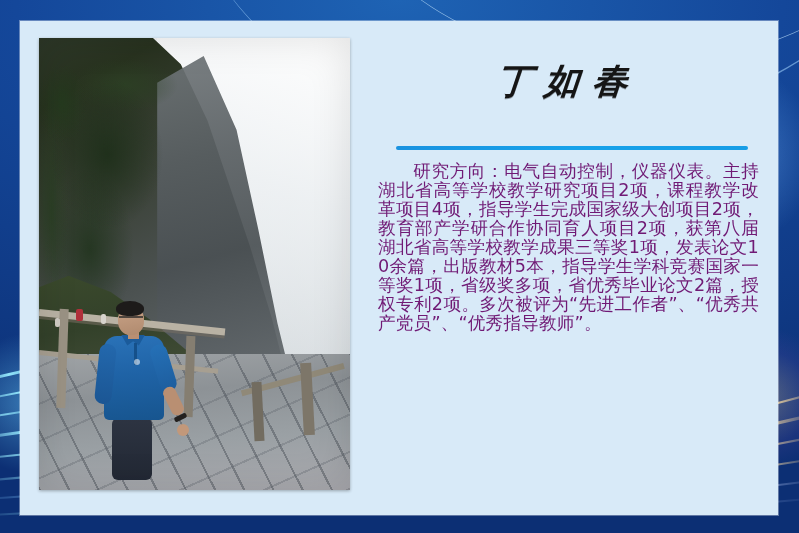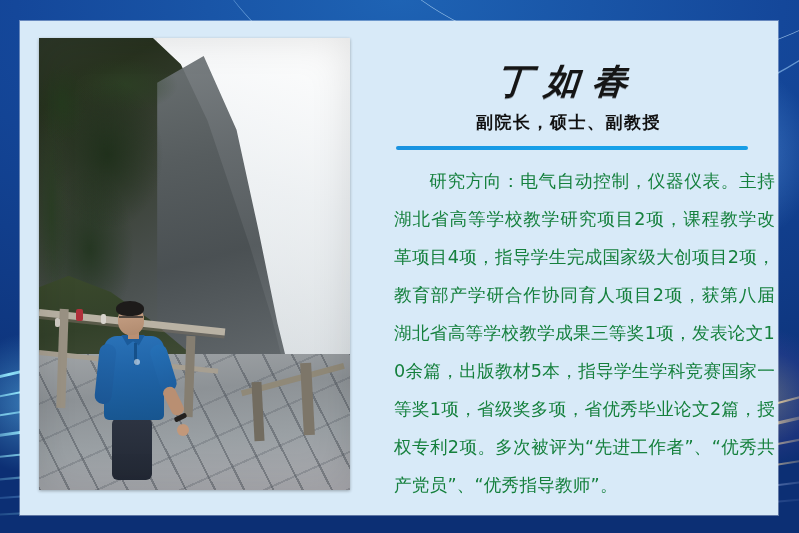--- a/index.html
+++ b/index.html
@@ -179,22 +179,22 @@
   #title{
     position:absolute;left:0;top:73px;width:100%;text-align:center;
     font-size:17px;font-weight:700;color:#111;letter-spacing:1.5px;
   }
   #divider{
     position:absolute;left:18px;top:108px;width:352px;height:4px;
     background:linear-gradient(90deg,#1992e0 0%,#17a2ea 50%,#179de6 100%);
     border-radius:2px;
   }
   #bio{
-    position:absolute;left:16px;top:124px;width:381px;
-    font-size:17.6px;line-height:38px;color:#15803d;
+    position:absolute;left:0;top:124px;width:381px;
+    font-size:17.6px;line-height:19px;color:#701a75;
     text-align:justify;text-align-last:left;
     text-justify:inter-character;
     text-indent:2em;
     letter-spacing:.2px;
     word-break:break-all;
   }
 </style>
 </head>
 <body>
 
@@ -264,19 +264,18 @@
       <div class="ph pr-logo"></div>
       <div class="ph pr-neck"></div>
       <div class="ph pr-head"></div>
       <div class="ph pr-hair"></div>
       <div class="ph pr-glass"></div>
       <div class="ph ph-vign"></div>
     </div>
 
     <div id="info">
       <div id="name">丁如春</div>
-      <div id="title">副院长，硕士、副教授</div>
       <div id="divider"></div>
       <div id="bio">研究方向：电气自动控制，仪器仪表。主持湖北省高等学校教学研究项目2项，课程教学改革项目4项，指导学生完成国家级大创项目2项，教育部产学研合作协同育人项目2项，获第八届湖北省高等学校教学成果三等奖1项，发表论文10余篇，出版教材5本，指导学生学科竞赛国家一等奖1项，省级奖多项，省优秀毕业论文2篇，授权专利2项。多次被评为“先进工作者”、“优秀共产党员”、“优秀指导教师”。</div>
     </div>
 
   </div>
 </div>
 
 </body></html>

